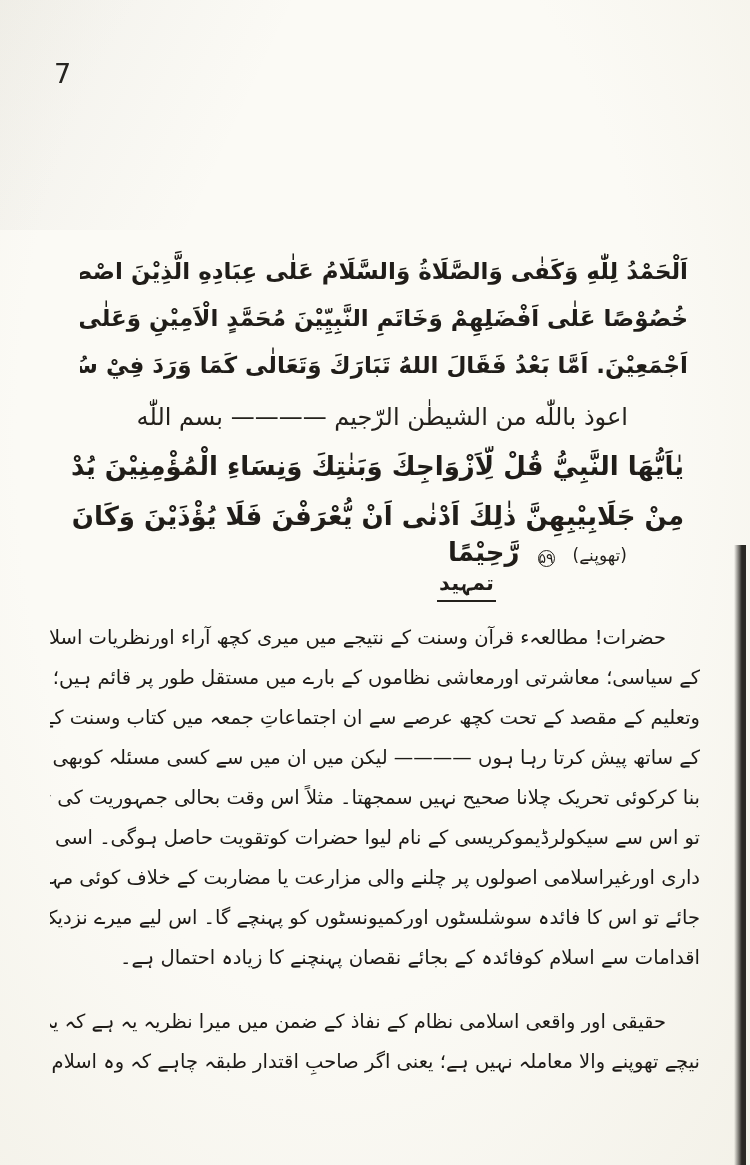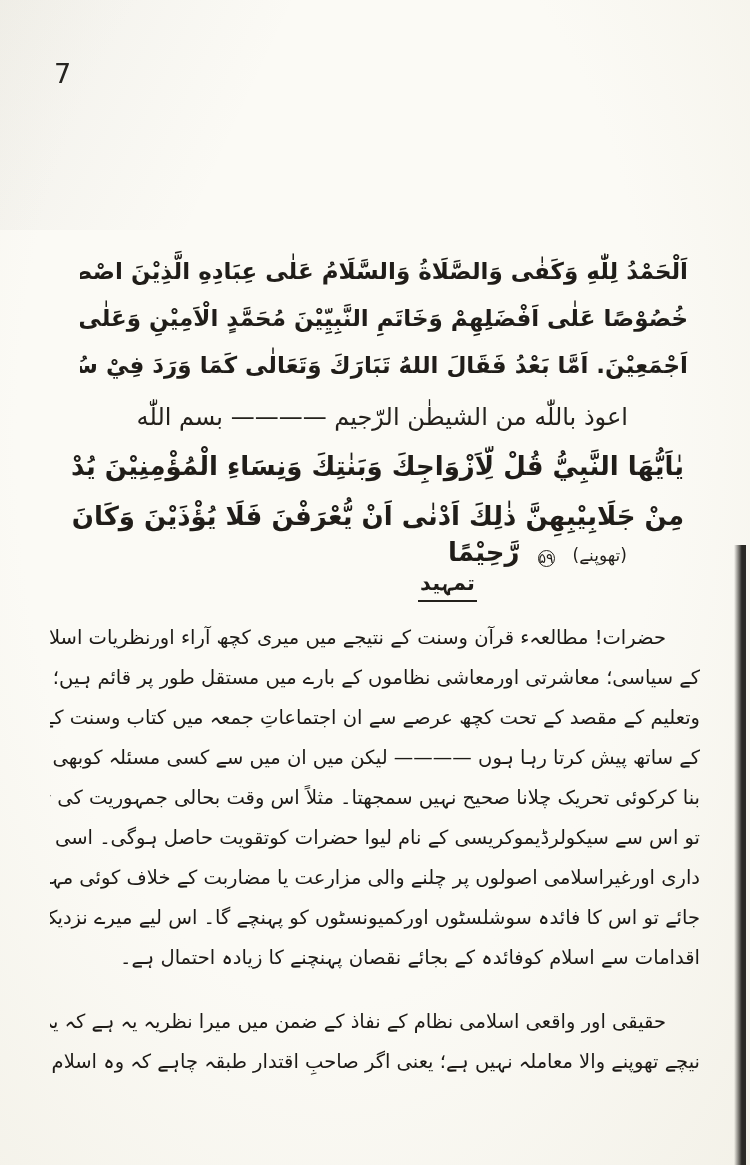--- a/index.html
+++ b/index.html
@@ -30,21 +30,21 @@
   .verse-end{top:537px;left:420px;display:flex;align-items:center;gap:18px;direction:ltr;margin-left:28px;}
   .verse-end .last-word{font-size:26px;font-weight:700;direction:rtl;white-space:nowrap;}
   .ayah-mark{
     display:inline-flex;align-items:center;justify-content:center;
     width:15px;height:15px;border:1.4px solid #24211c;border-radius:50%;
     font-size:14px;line-height:1;direction:rtl;margin-top:12px;flex:0 0 auto;
   }
   .verse-ref{font-size:17px;direction:rtl;white-space:nowrap;padding-top:6px;}
   
   .section-heading{
-    top:571px;left:418px;direction:rtl;font-size:21px;font-weight:700;
+    top:571px;left:437px;direction:rtl;font-size:21px;font-weight:700;
     border-bottom:2px solid #24211c;padding:0 2px 5px 2px;
   }
   
   .body-block{top:618px;right:50px;left:50px;direction:rtl;}
   .body-block .bline{
     font-size:19.5px;line-height:40px;height:40px;white-space:nowrap;
     text-align:justify;text-align-last:justify;overflow:hidden;color:#1d1a16;
   }
   .body-block .indent{padding-right:34px;}
   .body-block .para-end{text-align:center;text-align-last:right;}

